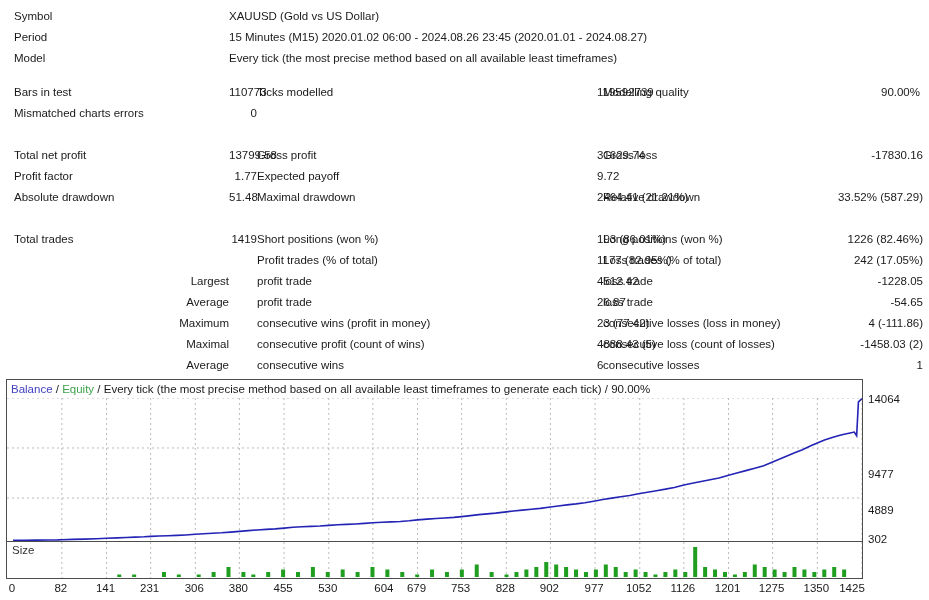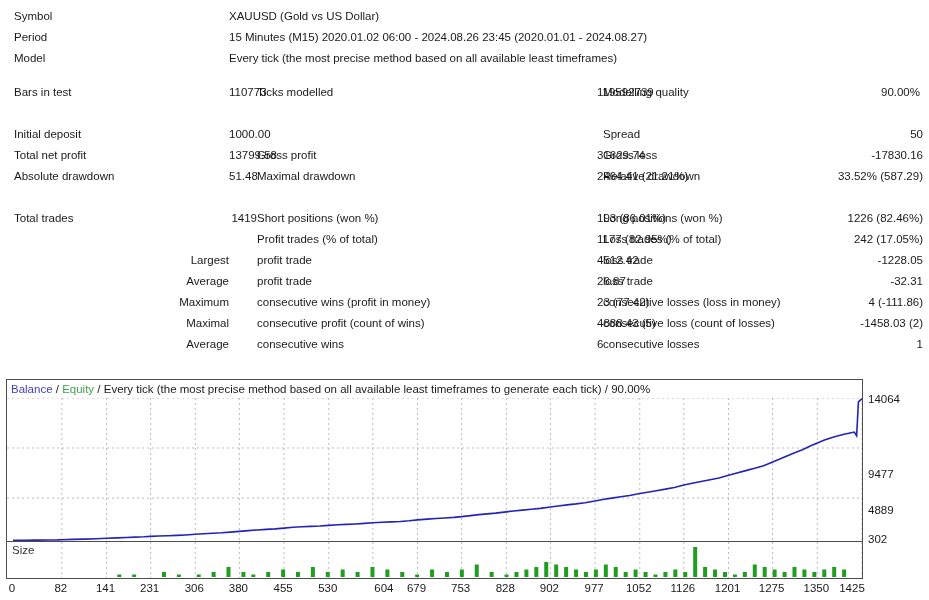--- a/index.html
+++ b/index.html
@@ -132,43 +132,45 @@
         <td class="lbl">Bars in test</td>
         <td class="val">110773</td>
         <td class="lbl2">Ticks modelled</td>
         <td class="val">119592739</td>
         <td class="lbl2">
           <span>Modelling quality</span>
           <span style="float:right;padding-right:9px;">90.00%</span>
         </td>
       </tr>
       <tr>
+        <td class="lbl">Mismatched charts errors</td>
+        <td class="val">0</td>
+        <td colspan="3"></td>
+      </tr>
+      <tr>
           <td class="spacer" colspan="5"></td>
         </tr>
-      <tr>
-        <td class="lbl">Initial deposit</td>
-        <td class="val">1000.00</td>
-        <td class="lbl2"></td>
-        <td class="val"></td>
-        <td class="lbl2">
-          <span>Spread</span>
-          <span style="float:right;padding-right:6px;">50</span>
-        </td>
-      </tr>
       <tr>
         <td class="lbl">Total net profit</td>
         <td class="val">13799.58</td>
         <td class="lbl2">Gross profit</td>
         <td class="val">31629.74</td>
         <td class="lbl2">
           <span>Gross loss</span>
           <span style="float:right;padding-right:6px;">-17830.16</span>
         </td>
       </tr>
       <tr>
+        <td class="lbl">Profit factor</td>
+        <td class="val">1.77</td>
+        <td class="lbl2">Expected payoff</td>
+        <td class="val">9.72</td>
+        <td class="lbl2"></td>
+      </tr>
+      <tr>
         <td class="lbl">Absolute drawdown</td>
         <td class="val">51.48</td>
         <td class="lbl2">Maximal drawdown</td>
         <td class="val">2464.41 (21.21%)</td>
         <td class="lbl2">
           <span>Relative drawdown</span>
           <span style="float:right;padding-right:6px;">33.52% (587.29)</span>
         </td>
       </tr>
       <tr>
@@ -204,21 +206,21 @@
           <span style="float:right;padding-right:6px;">-1228.05</span>
         </td>
       </tr>
       <tr>
         <td class="val">Average</td>
         <td class="val"></td>
         <td class="lbl2">profit trade</td>
         <td class="val">26.87</td>
         <td class="lbl2">
           <span>loss trade</span>
-          <span style="float:right;padding-right:6px;">-32.31</span>
+          <span style="float:right;padding-right:6px;">-54.65</span>
         </td>
       </tr>
       <tr>
         <td class="val">Maximum</td>
         <td class="val"></td>
         <td class="lbl2">consecutive wins (profit in money)</td>
         <td class="val">23 (77.42)</td>
         <td class="lbl2">
           <span>consecutive losses (loss in money)</span>
           <span style="float:right;padding-right:6px;">4 (-111.86)</span>

